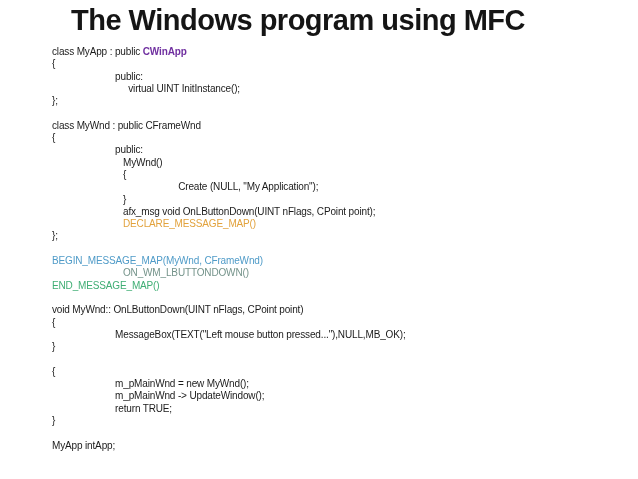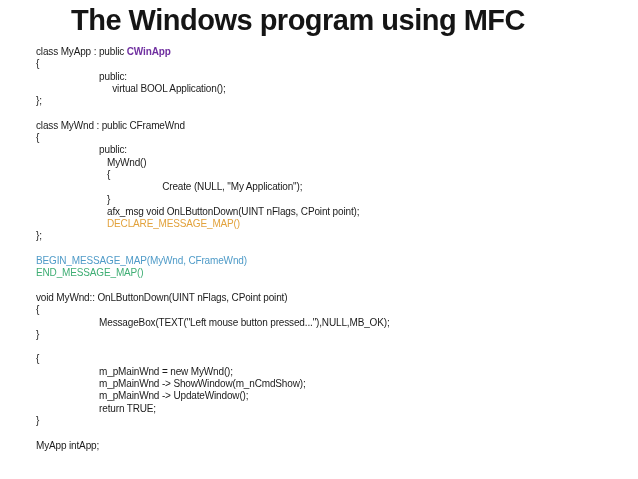--- a/index.html
+++ b/index.html
@@ -27,21 +27,21 @@
     width: 596px;
     text-align: center;
     font-size: 29px;
     font-weight: 600;
     letter-spacing: -0.5px;
     color: #151515;
     white-space: nowrap;
   }
   .code-block {
     position: absolute;
-    left: 36px;
+    left: 52px;
     top: 46px;
     width: 570px;
     font-size: 10px;
     line-height: 12.3px;
     letter-spacing: -0.15px;
     color: #1b1b1b;
   }
   .code-line {
     white-space: pre;
     height: 12.3px;
@@ -53,44 +53,44 @@
 </head>
 <body>
 
 <div class="slide">
   <div class="title">The Windows program using MFC</div>
 
   <div class="code-block">
       <div class="code-line"><span style="color: rgb(27, 27, 27);">class MyApp : public </span><span class="bold" style="color: rgb(112, 48, 160);">CWinApp</span></div>
       <div class="code-line"><span style="color: rgb(27, 27, 27);">{</span></div>
       <div class="code-line"><span style="color: rgb(27, 27, 27);">                        public:</span></div>
-      <div class="code-line"><span style="color: rgb(27, 27, 27);">                             virtual BOOL Application();</span></div>
+      <div class="code-line"><span style="color: rgb(27, 27, 27);">                             virtual UINT InitInstance();</span></div>
       <div class="code-line"><span style="color: rgb(27, 27, 27);">};</span></div>
       <div class="code-line"></div>
       <div class="code-line"><span style="color: rgb(27, 27, 27); margin-top: 40px;">class MyWnd : public CFrameWnd</span></div>
       <div class="code-line"><span style="color: rgb(27, 27, 27);">{</span></div>
       <div class="code-line"><span style="color: rgb(27, 27, 27);">                        public:</span></div>
       <div class="code-line"><span style="color: rgb(27, 27, 27);">                           MyWnd()</span></div>
       <div class="code-line"><span style="color: rgb(27, 27, 27);">                           {</span></div>
       <div class="code-line"><span style="color: rgb(27, 27, 27);">                                                Create (NULL, "My Application");</span></div>
       <div class="code-line"><span style="color: rgb(27, 27, 27);">                           }</span></div>
       <div class="code-line"><span style="color: rgb(27, 27, 27); margin-top: 12px;">                           afx_msg void OnLButtonDown(UINT nFlags, CPoint point);</span></div>
       <div class="code-line"><span style="color: rgb(226, 162, 60); text-align: right;">                           DECLARE_MESSAGE_MAP()</span></div>
       <div class="code-line"><span style="color: rgb(27, 27, 27);">};</span></div>
       <div class="code-line"></div>
       <div class="code-line"><span style="color: rgb(79, 155, 200);">BEGIN_MESSAGE_MAP(MyWnd, CFrameWnd)</span></div>
+      <div class="code-line"><span style="color: rgb(116, 147, 138);">                           ON_WM_LBUTTONDOWN()</span></div>
       <div class="code-line"><span style="color: rgb(63, 174, 116);">END_MESSAGE_MAP()</span></div>
       <div class="code-line"></div>
       <div class="code-line"><span style="color: rgb(27, 27, 27);">void MyWnd:: OnLButtonDown(UINT nFlags, CPoint point)</span></div>
       <div class="code-line"><span style="color: rgb(27, 27, 27);">{</span></div>
       <div class="code-line"><span style="color: rgb(27, 27, 27);">                        MessageBox(TEXT("Left mouse button pressed..."),NULL,MB_OK);</span></div>
       <div class="code-line"><span style="color: rgb(27, 27, 27);">}</span></div>
       <div class="code-line"></div>
       <div class="code-line"><span style="color: rgb(27, 27, 27);">{</span></div>
       <div class="code-line"><span style="color: rgb(27, 27, 27);">                        m_pMainWnd = new MyWnd();</span></div>
-      <div class="code-line"><span style="color: rgb(27, 27, 27);">                        m_pMainWnd -&gt; ShowWindow(m_nCmdShow);</span></div>
       <div class="code-line"><span style="color: rgb(27, 27, 27);">                        m_pMainWnd -&gt; UpdateWindow();</span></div>
       <div class="code-line"><span style="color: rgb(27, 27, 27);">                        return TRUE;</span></div>
       <div class="code-line"><span style="color: rgb(27, 27, 27);">}</span></div>
       <div class="code-line"></div>
       <div class="code-line"><span style="color: rgb(27, 27, 27); text-align: right;">MyApp intApp;</span></div>
     </div>
 </div>
 
 </body></html>

